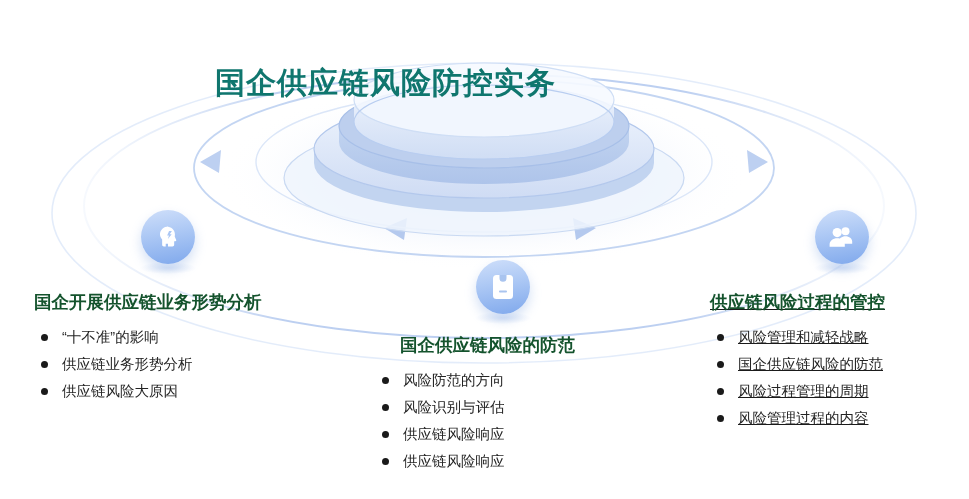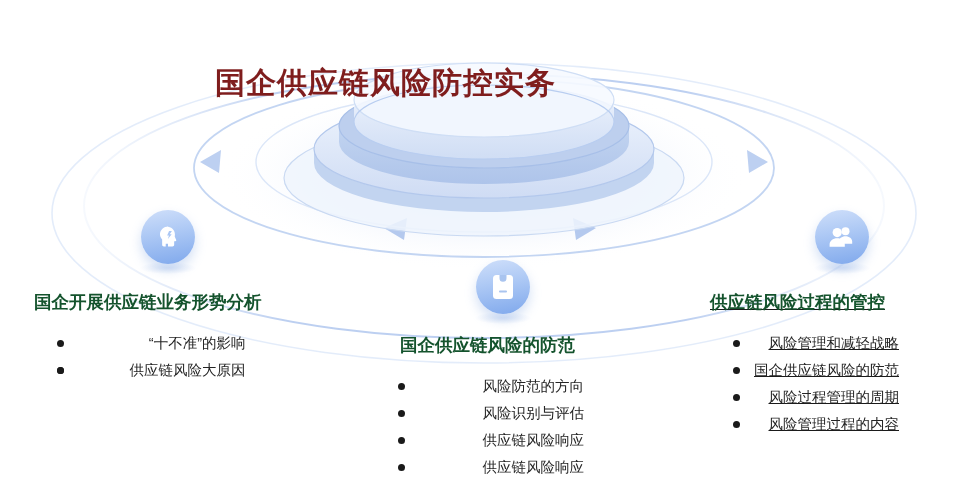--- a/index.html
+++ b/index.html
@@ -29,21 +29,21 @@
   
   .main-title {
     position: absolute;
     left: 0;
     top: 63px;
     width: 771px;
     text-align: center;
     font-size: 30px;
     font-weight: bold;
     letter-spacing: 1px;
-    color: #7f1d1d;
+    color: #0f766e;
     z-index: 6;
   }
 
   
   .node {
     position: absolute;
     width: 54px;
     height: 54px;
     border-radius: 50%;
     background: linear-gradient(170deg, #cfdffa 0%, #afcaf5 40%, #7fa8ec 100%);
@@ -77,23 +77,22 @@
   }
   .col-heading {
     font-size: 17.5px;
     font-weight: bold;
     color: #14532d;
     white-space: nowrap;
     margin-bottom: 10px;
   }
   .col-list {
     list-style: none;
-    margin: 16px;
+    margin: 0;
     padding: 0;
-    text-align: right;
   }
   .col-list li {
     position: relative;
     padding-left: 28px;
     font-size: 14.5px;
     line-height: 27px;
     color: #242424;
     white-space: nowrap;
   }
   .bullet {
@@ -207,21 +206,21 @@
       <circle cx="8.2" cy="7.6" r="4.6"></circle>
       <path d="M8.2 13.3c-4.2 0-7.6 2.7-7.6 6.1v2.4h15.2v-2.4c0-3.4-3.4-6.1-7.6-6.1z"></path>
     </svg>
   </span>
 </div>
 
 <div class="col" id="col-left">
   <div class="col-heading">国企开展供应链业务形势分析</div>
   <ul class="col-list">
     <li><span class="bullet"></span><span>“十不准”的影响</span></li>
-    <li><span class="bullet"></span></li>
+    <li><span class="bullet"></span><span>供应链业务形势分析</span></li>
     <li><span class="bullet"></span><span>供应链风险大原因</span></li>
   </ul>
 </div>
 
 <div class="col" id="col-center">
   <div class="col-heading">国企供应链风险的防范</div>
   <ul class="col-list">
     <li><span class="bullet"></span><span>风险防范的方向</span></li>
     <li><span class="bullet"></span><span>风险识别与评估</span></li>
     <li><span class="bullet"></span><span>供应链风险响应</span></li>

